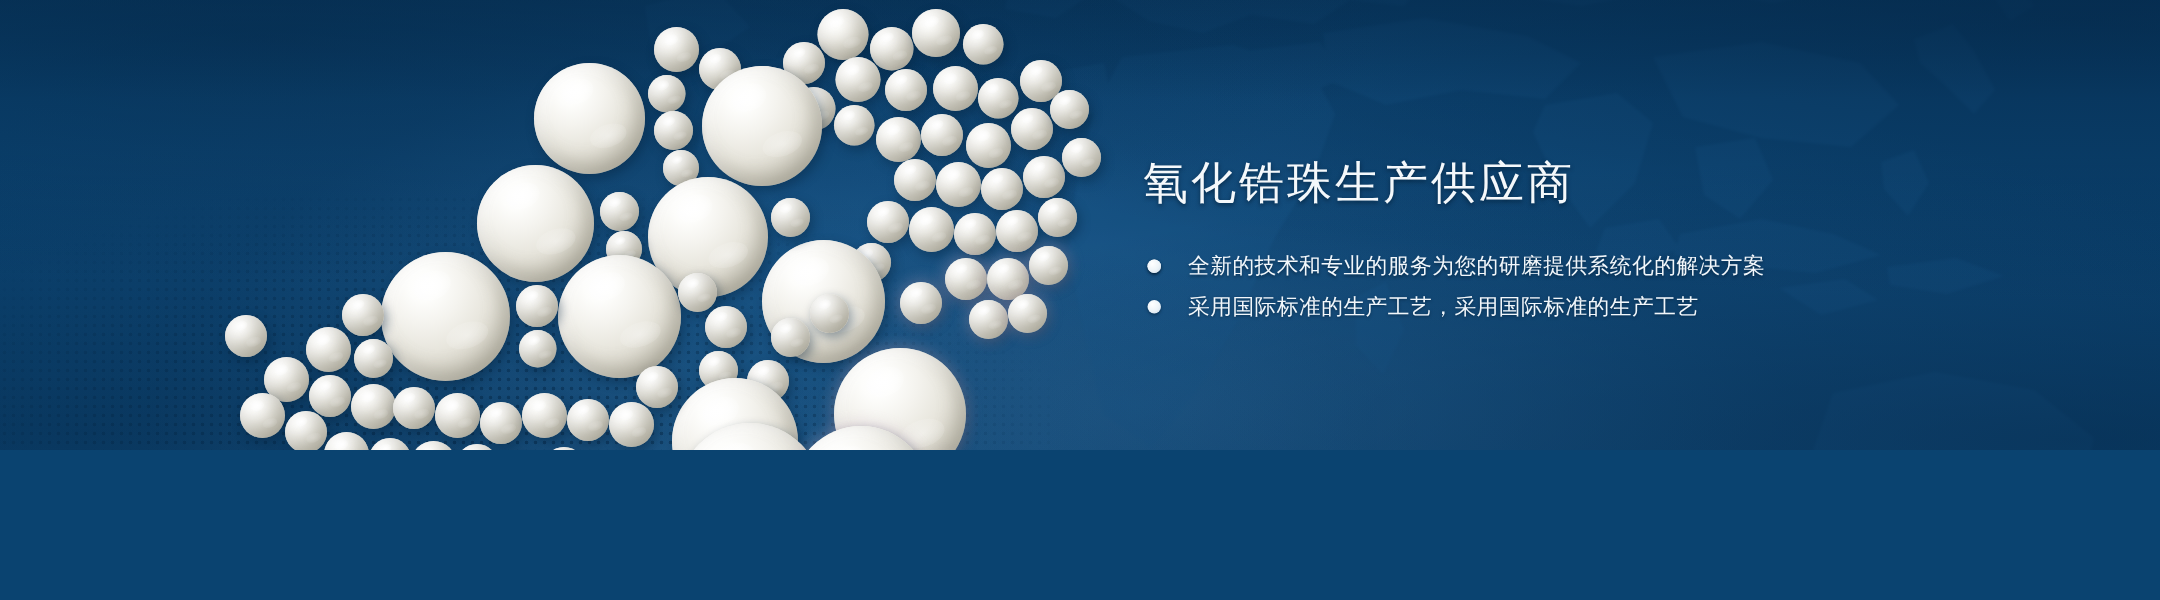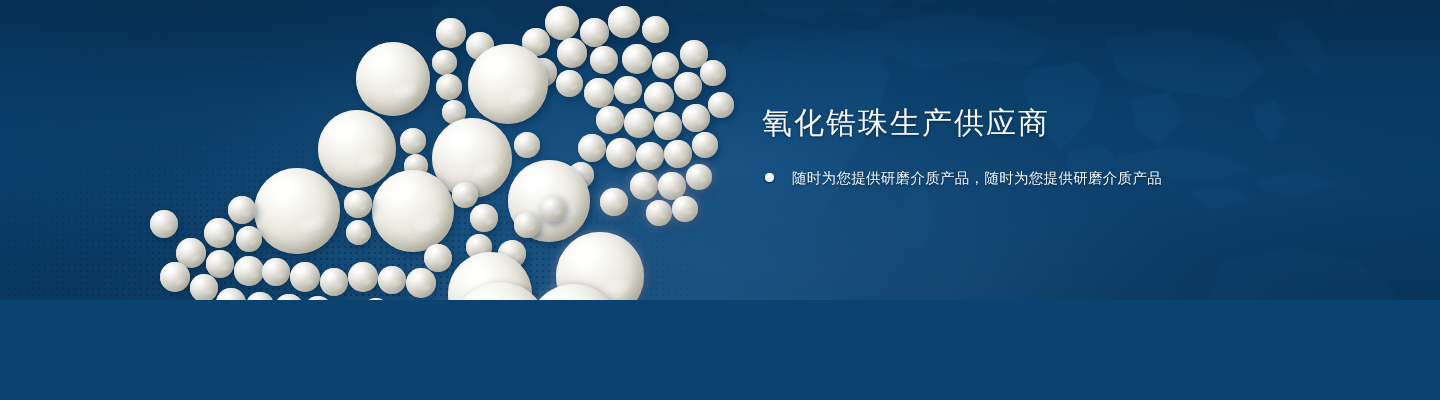--- a/index.html
+++ b/index.html
@@ -324,18 +324,22 @@
   </div>
 
   <div id="copy">
     <h1 id="headline">氧化锆珠生产供应商</h1>
     <ul class="bullets">
       <li class="bullet">
         <span class="dot"></span>
       </li>
       <li class="bullet">
         <span class="dot"></span>
-        <span class="btext">随时为您提供研磨介质产品，随时为您提供研磨介质产品</span>
+        <span class="btext">全新的技术和专业的服务为您的研磨提供系统化的解决方案</span>
+      </li>
+      <li class="bullet">
+        <span class="dot"></span>
+        <span class="btext">采用国际标准的生产工艺，采用国际标准的生产工艺</span>
       </li>
     </ul>
   </div>
 
 </div>
 
 </body></html>

